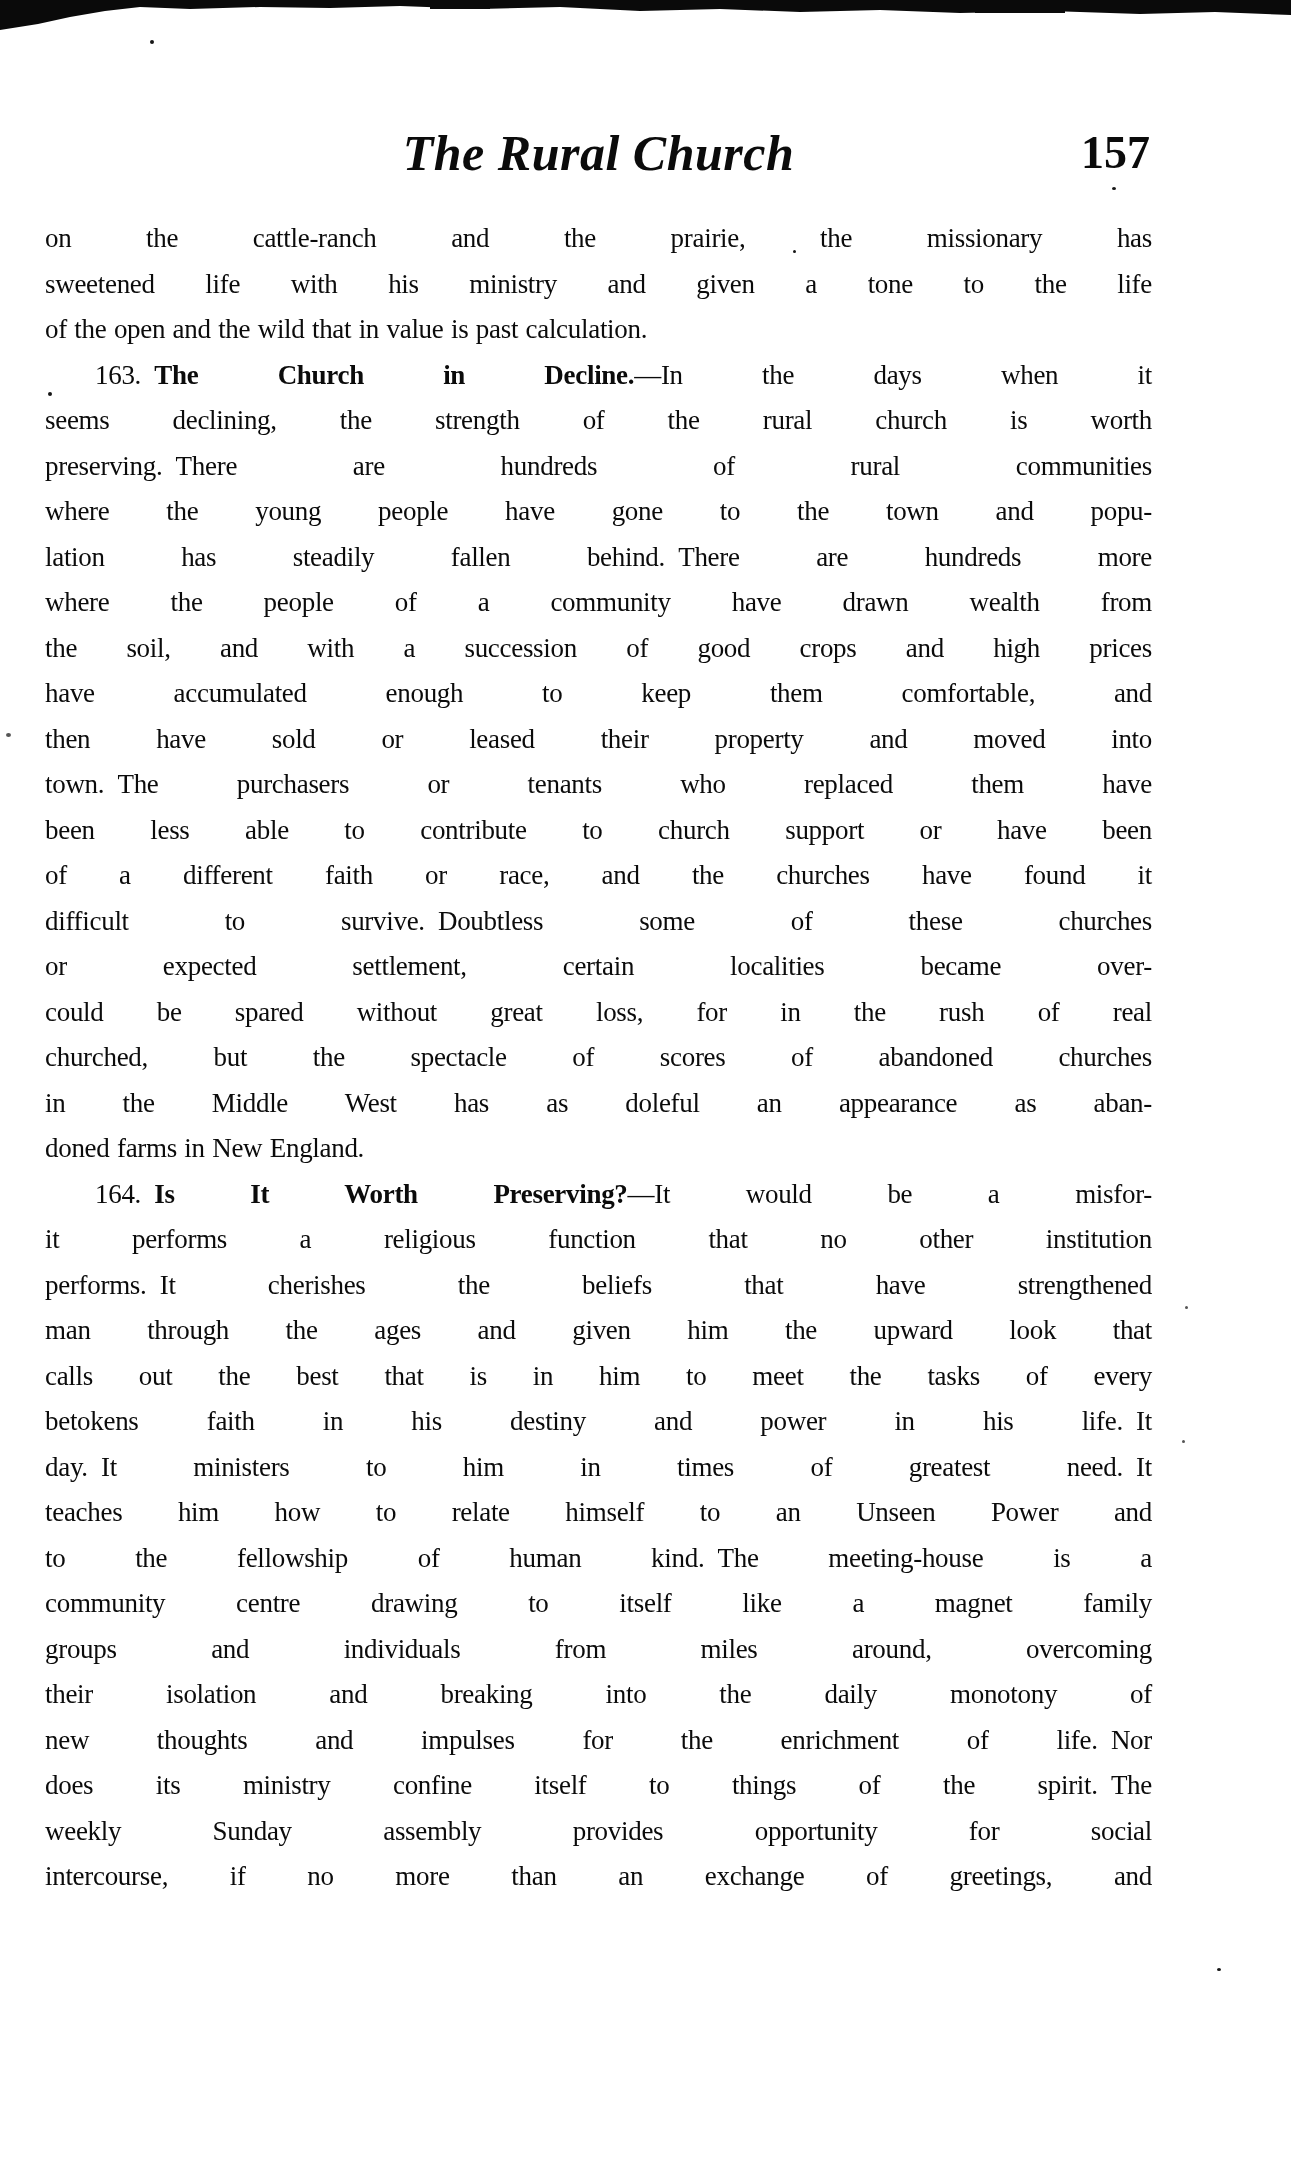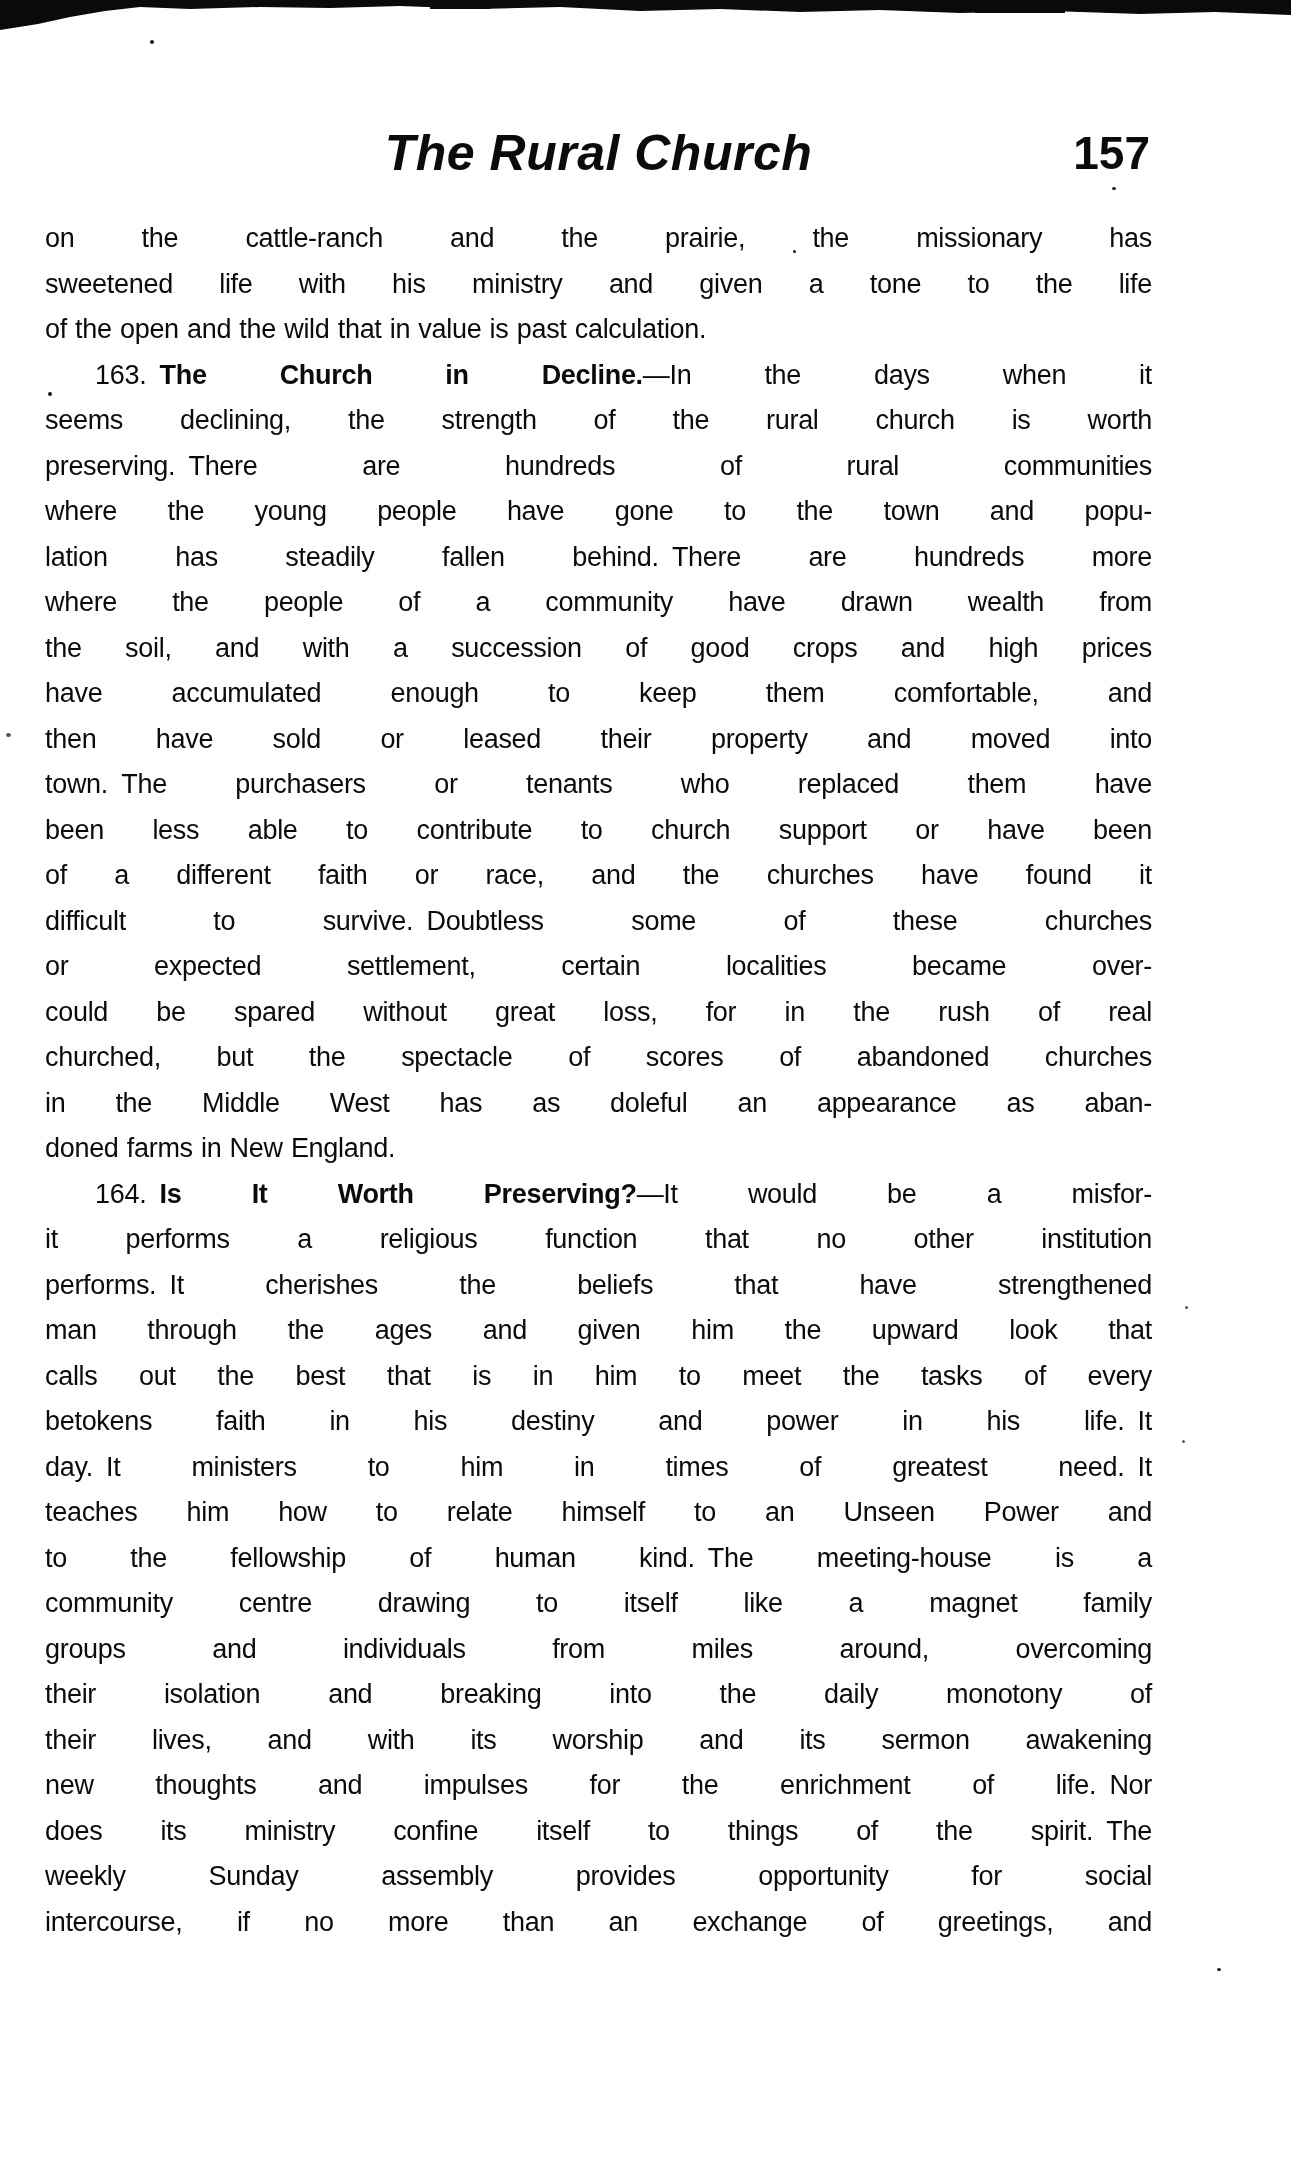--- a/index.html
+++ b/index.html
@@ -2,21 +2,21 @@
 <html><head>
 <meta charset="utf-8">
 <style>
   html, body { margin: 0; padding: 0; background: #e8e8e8; }
   .page {
     position: relative;
     width: 1291px;
     height: 2179px;
     background: #ffffff;
     overflow: hidden;
-    font-family: Liberation Sans, sans-serif;
+    font-family: Liberation Serif, serif;
     color: #0b0b0b;
   }
   .scan-band { position: absolute; top: 0; left: 0; width: 1291px; height: 34px; display: block; }
   .header {
     position: absolute;
     top: 122px;
     left: 45px;
     width: 1107px;
     height: 62px;
   }
@@ -101,21 +101,20 @@
       <div class="line"><span>performs. It cherishes the beliefs that have strengthened</span></div>
       <div class="line"><span>man through the ages and given him the upward look that</span></div>
       <div class="line"><span>calls out the best that is in him to meet the tasks of every</span></div>
       <div class="line"><span>betokens faith in his destiny and power in his life. It</span></div>
       <div class="line"><span>day. It ministers to him in times of greatest need. It</span></div>
       <div class="line"><span>teaches him how to relate himself to an Unseen Power and</span></div>
       <div class="line"><span>to the fellowship of human kind. The meeting-house is a</span></div>
       <div class="line"><span>community centre drawing to itself like a magnet family</span></div>
       <div class="line"><span>groups and individuals from miles around, overcoming</span></div>
       <div class="line"><span>their isolation and breaking into the daily monotony of</span></div>
-      <div class="line"><span>their lives, and with its worship and its sermon awakening</span></div>
       <div class="line"><span>new thoughts and impulses for the enrichment of life. Nor</span></div>
       <div class="line"><span>does its ministry confine itself to things of the spirit. The</span></div>
       <div class="line"><span>weekly Sunday assembly provides opportunity for social</span></div>
       <div class="line"><span>intercourse, if no more than an exchange of greetings, and</span></div>
     </div>
 
   <span class="speck" style="left:150px; top:40px;  width:4px; height:4px;"></span>
   <span class="speck" style="left:793px; top:250px; width:3px; height:3px;"></span>
   <span class="speck" style="left:1112px;top:187px; width:4px; height:3px;"></span>
   <span class="speck" style="left:48px;  top:392px; width:4px; height:4px;"></span>

